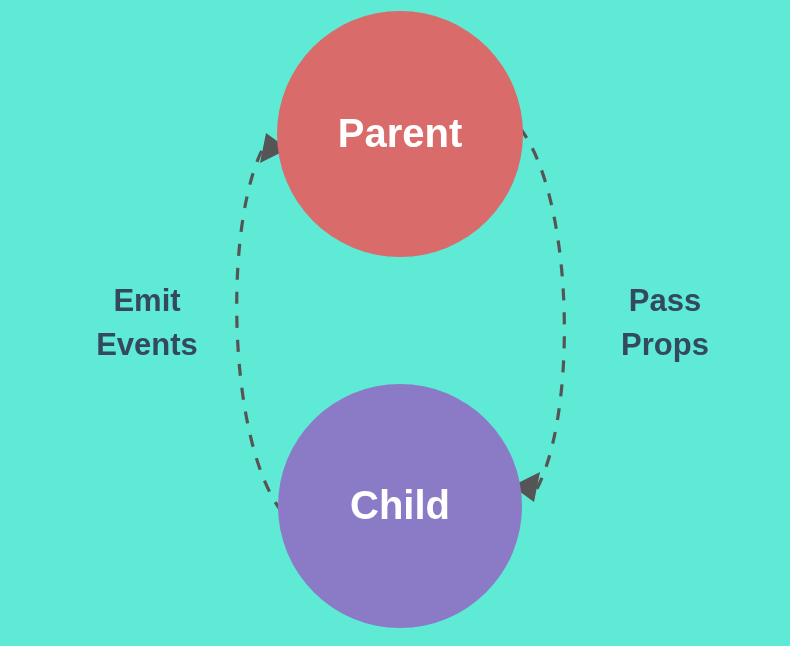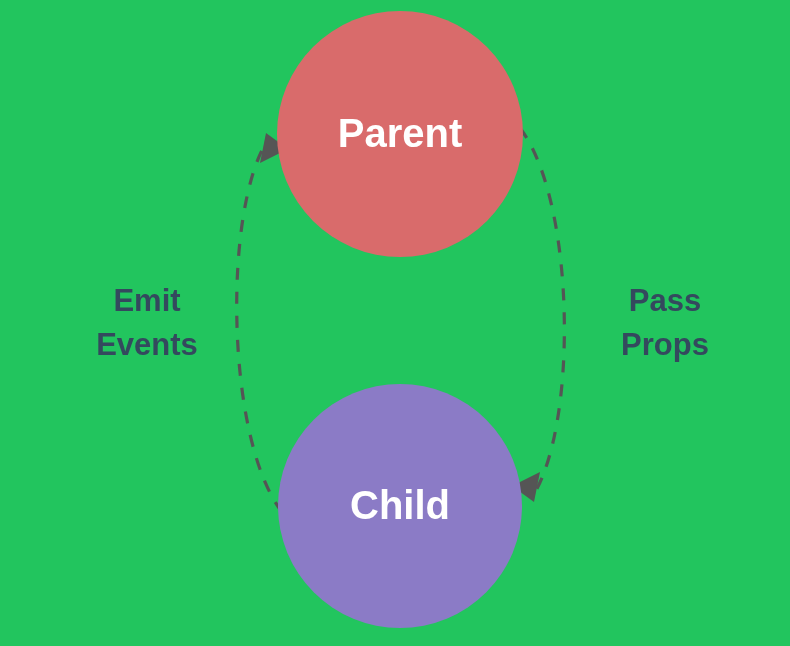--- a/index.html
+++ b/index.html
@@ -45,21 +45,21 @@
     fill: none;
     stroke-linecap: butt;
   }
   .arrow-head {
     stroke: none;
   }
 </style>
 </head>
 <body>
 
-<div id="diagram-root" style="width: 790px; height: 646px; background: #22c55e;">
+<div id="diagram-root" style="width: 790px; height: 646px; background: #5eead4;">
   <svg id="diagram-svg" viewBox="0 0 790 646" xmlns="http://www.w3.org/2000/svg">
 
     <g>
       <path class="edge-path" stroke="#555555" stroke-width="3.2" stroke-dasharray="12 12" d="M 520 128 C 575 200 578 420 534 494"></path>
       <polygon class="arrow-head" fill="#555555" points="534,502 512,486 540,472"></polygon>
     </g>
 
     <g>
       <path class="edge-path" stroke="#555555" stroke-width="3.2" stroke-dasharray="12 12" d="M 282 512 C 226 440 223 212 267 141"></path>
       <polygon class="arrow-head" fill="#555555" points="266,133 288,149 260,163"></polygon>

